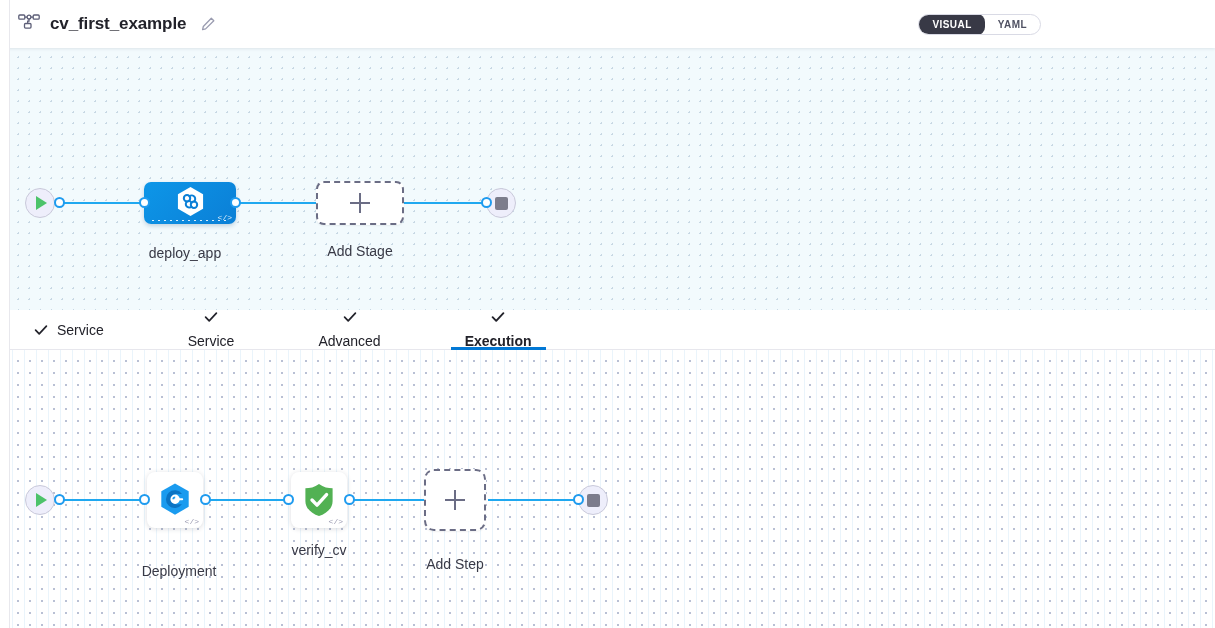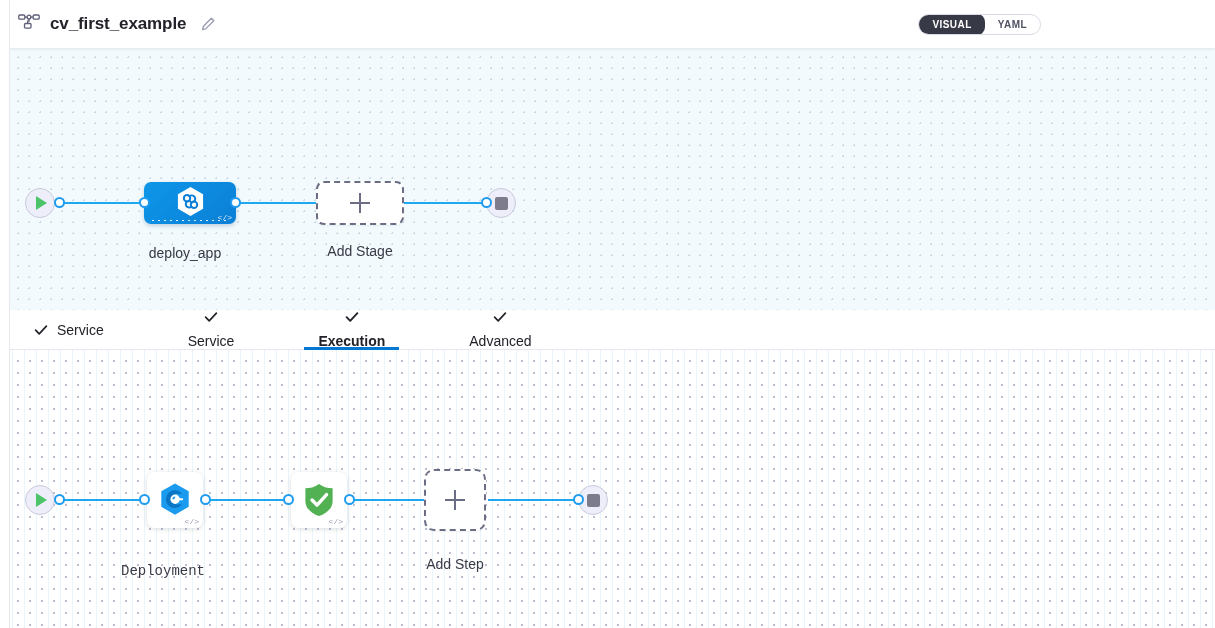--- a/index.html
+++ b/index.html
@@ -280,36 +280,36 @@
     <div class="tab">
       <span class="check">
         <svg viewBox="0 0 14 14" width="14" height="14">
             <path d="M1.6 7.2 L5.2 10.8 L12.4 3.2" fill="none" stroke="#22222a" stroke-width="1.7" stroke-linecap="round" stroke-linejoin="round"></path>
           </svg>
       </span>
       <span class="tab-label">Service</span>
     </div>
 
 
+    <div class="tab">
+      <span class="check">
+        <svg viewBox="0 0 14 14" width="14" height="14">
+            <path d="M1.6 7.2 L5.2 10.8 L12.4 3.2" fill="none" stroke="#22222a" stroke-width="1.7" stroke-linecap="round" stroke-linejoin="round"></path>
+          </svg>
+      </span>
+      <span class="tab-label">Advanced</span>
+    </div>
+
     <div class="tab active">
       <span class="check">
         <svg viewBox="0 0 14 14" width="14" height="14">
             <path d="M1.6 7.2 L5.2 10.8 L12.4 3.2" fill="none" stroke="#22222a" stroke-width="1.9" stroke-linecap="round" stroke-linejoin="round"></path>
           </svg>
       </span>
       <span class="tab-label">Execution</span>
-    </div>
-
-    <div class="tab">
-      <span class="check">
-        <svg viewBox="0 0 14 14" width="14" height="14">
-            <path d="M1.6 7.2 L5.2 10.8 L12.4 3.2" fill="none" stroke="#22222a" stroke-width="1.7" stroke-linecap="round" stroke-linejoin="round"></path>
-          </svg>
-      </span>
-      <span class="tab-label">Advanced</span>
     </div>
   </div>
 
   <div class="exec-canvas">
 
     <div class="conn-line" style="left:48px; top:149px; width:92px;"></div>
     <div class="conn-line" style="left:194px; top:149px; width:92px;"></div>
     <div class="conn-line" style="left:338px; top:149px; width:100px;"></div>
     <div class="conn-line" style="left:478px; top:149px; width:95px;"></div>
 
@@ -329,35 +329,36 @@
             <path d="M18.2 14.4 A3.9 3.9 0 1 1 14.3 18.3 L18.2 18.3 Z" fill="#ffffff"></path>
             <circle cx="18.1" cy="18.2" r="3.9" fill="none" stroke="#ffffff" stroke-width="2.1"></circle>
             <path d="M18.1 18.2 H25.6" stroke="#ffffff" stroke-width="2.1" stroke-linecap="round"></path>
           </svg>
         </span>
         <span class="code-badge dark">&lt;/&gt;</span>
       </div>
     </div>
     <div class="conn-dot" style="left:129px; top:144px;"></div>
     <div class="conn-dot" style="left:190px; top:144px;"></div>
-    <div class="node-label" style="left:68px; top:211px;font-family:Liberation Mono, monospace;">Deployment</div>
+    <div class="node-label" style="left:84px; top:211px;">Deployment</div>
 
     <div class="node" style="left:281px; top:122px;">
       <div class="step-box">
         <span>
           <svg viewBox="0 0 36 38" width="34" height="36">
             <path d="M18 2 C13.4 5.4 8.2 6.6 3.6 6.6 V20.2 C3.6 28 10.2 33.4 18 36 C25.8 33.4 32.4 28 32.4 20.2 V6.6 C27.8 6.6 22.6 5.4 18 2 Z" fill="#52b153"></path>
             <path d="M10.6 19 L15.9 24.4 L26 13.2" fill="none" stroke="#ffffff" stroke-width="3.6" stroke-linecap="round" stroke-linejoin="round"></path>
           </svg>
         </span>
         <span class="code-badge dark">&lt;/&gt;</span>
       </div>
     </div>
     <div class="conn-dot" style="left:273px; top:144px;"></div>
     <div class="conn-dot" style="left:334px; top:144px;"></div>
+    <div class="node-label" style="left:224px; top:190px;">verify_cv</div>
 
     <div class="node" style="left:414px; top:119px;">
       <div class="add-step">
         <span class="plus-glyph"></span>
       </div>
     </div>
     <div class="node-label" style="left:360px; top:204px;">Add Step</div>
 
     <div class="node" style="left:568px; top:135px;">
       <div class="terminal">

